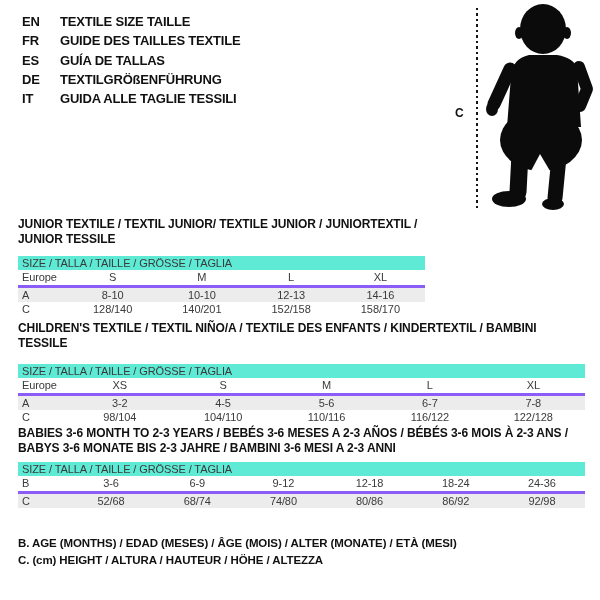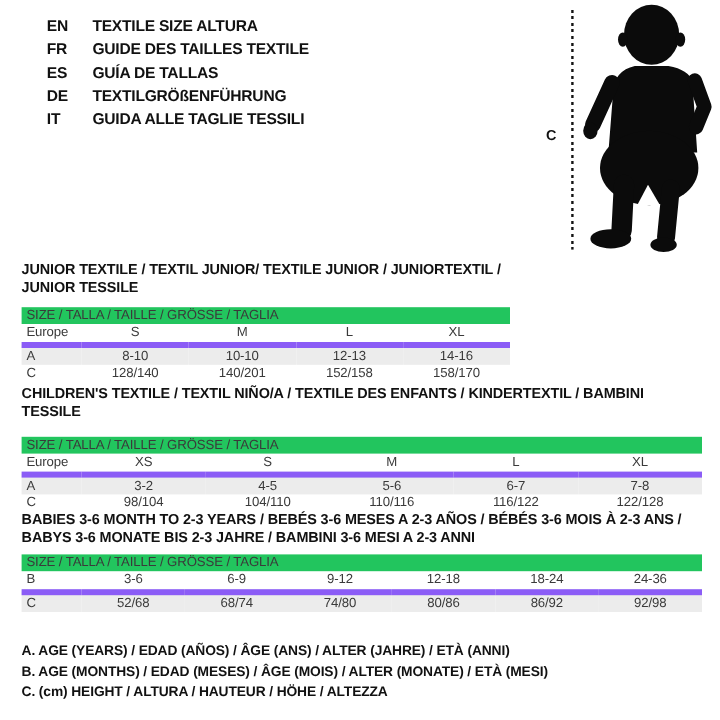--- a/index.html
+++ b/index.html
@@ -2,57 +2,57 @@
 <html><head>
 <meta charset="utf-8">
 <style>
   html,body { margin:0; padding:0; }
   body {
     width:600px; height:600px; background:#ffffff; position:relative;
     font-family:"Liberation Sans", sans-serif; color:#111;
     overflow:hidden;
   }
   
-  .lang-list { position:absolute; left:39px; top:12px; }
+  .lang-list { position:absolute; left:22px; top:12px; }
   .lang-row { display:flex; line-height:19.3px; font-weight:700; font-size:13px; letter-spacing:-0.2px; }
   .lang-code { width:38px; }
   
   .height-line { position:absolute; left:476px; top:8px; width:2px; height:200px;
     background:repeating-linear-gradient(to bottom,#141414 0 2.5px, transparent 2.5px 5.5px); }
   .height-label { position:absolute; left:455px; top:106px; font-weight:700; font-size:12px; }
   svg.toddler { position:absolute; left:482px; top:2px; }
   
   .size-section { position:absolute; left:18px; }
   .sec1 { top:217px; width:407px; }
   .sec2 { top:321px; width:567px; }
   .sec3 { top:426px; width:567px; }
   .sec-title { font-weight:700; font-size:12px; letter-spacing:-0.1px; line-height:15px; color:#111; }
   .sec1 .sec-title { margin-bottom:9px; }
   .sec2 .sec-title { margin-bottom:13px; }
   .sec3 .sec-title { margin-bottom:6px; }
-  .size-bar { background:#22c55e; height:14px; line-height:14px; font-size:11px;
+  .size-bar { background:#5eead4; height:14px; line-height:14px; font-size:11px;
     color:#3a3a3a; padding-left:4px; letter-spacing:-0.1px; }
   .size-table { display:table; table-layout:fixed; width:100%; font-size:11px;
     color:#3a3a3a; letter-spacing:-0.1px; border-collapse:collapse; }
   .t-row { display:table-row; }
   .t-cell { display:table-cell; height:14.5px; vertical-align:middle; text-align:center; }
   .t-cell.label { width:46px; text-align:left; padding-left:4px; }
-  .row-border .t-cell { border-bottom:5px solid #8b5cf6; }
+  .row-border .t-cell { border-bottom:3px solid #8b5cf6; }
   .row-stripe { background:#ececec; }
   
   .legend { position:absolute; left:18px; top:535px; }
   .legend-line { font-weight:700; font-size:11.5px; line-height:17px; letter-spacing:-0.1px; }
 </style>
 </head>
 <body>
 
 <div class="lang-list">
   <div class="lang-row">
     <span class="lang-code">EN</span>
-    <span class="lang-label">TEXTILE SIZE ALTURA</span>
+    <span class="lang-label">TEXTILE SIZE TAILLE</span>
   </div>
   <div class="lang-row">
     <span class="lang-code">FR</span>
     <span class="lang-label">GUIDE DES TAILLES TEXTILE</span>
   </div>
   <div class="lang-row">
     <span class="lang-code">ES</span>
     <span class="lang-label">GUÍA DE TALLAS</span>
   </div>
   <div class="lang-row">
@@ -170,16 +170,15 @@
       <div class="t-cell">68/74</div>
       <div class="t-cell">74/80</div>
       <div class="t-cell">80/86</div>
       <div class="t-cell">86/92</div>
       <div class="t-cell">92/98</div>
     </div>
   </div>
 </div>
 
 <div class="legend">
-  <div class="legend-line">A. AGE (YEARS) / EDAD (AÑOS) / ÂGE (ANS) / ALTER (JAHRE) / ETÀ (ANNI)</div>
   <div class="legend-line">B. AGE (MONTHS) / EDAD (MESES) / ÂGE (MOIS) / ALTER (MONATE) / ETÀ (MESI)</div>
   <div class="legend-line">C. (cm) HEIGHT / ALTURA / HAUTEUR / HÖHE / ALTEZZA</div>
 </div>
 
 </body></html>

